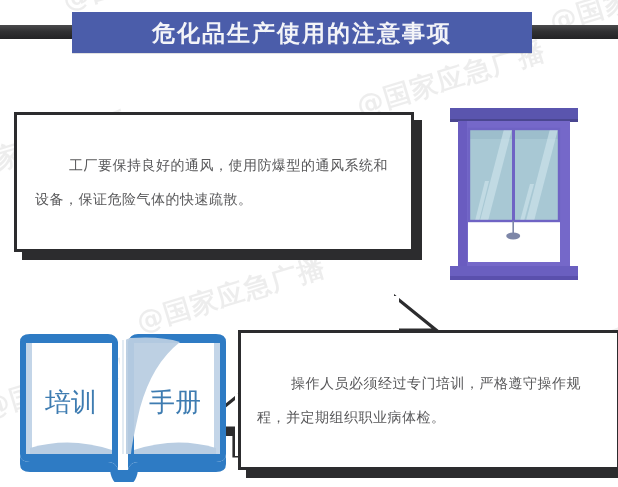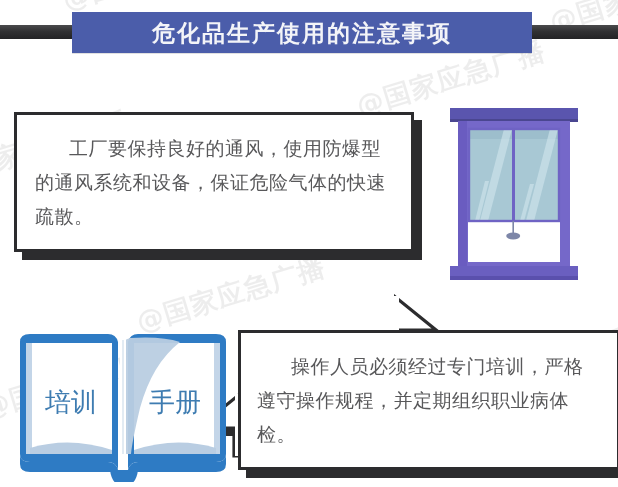--- a/index.html
+++ b/index.html
@@ -73,21 +73,21 @@
     position:absolute;left:0;top:0;right:0;bottom:0;
     background:#ffffff;
     border:3px solid #2c2c2e;
     box-sizing:border-box;
   }
   .bubble .txt{
     position:absolute;left:0;top:0;right:0;bottom:0;
     box-sizing:border-box;
     display:flex;align-items:center;
     color:#58585a;
-    font-size:19px;
+    font-size:14px;
     line-height:34px;
     letter-spacing:0.5px;
     font-family:"DejaVu Sans","Liberation Sans",sans-serif;
   }
 
   
   #bubble1{left:14px;top:112px;width:400px;height:140px;}
   #bubble1 .txt{padding:6px 16px 6px 18px;text-indent:34px;}
   
   #bubble1 .tail-shadow{

